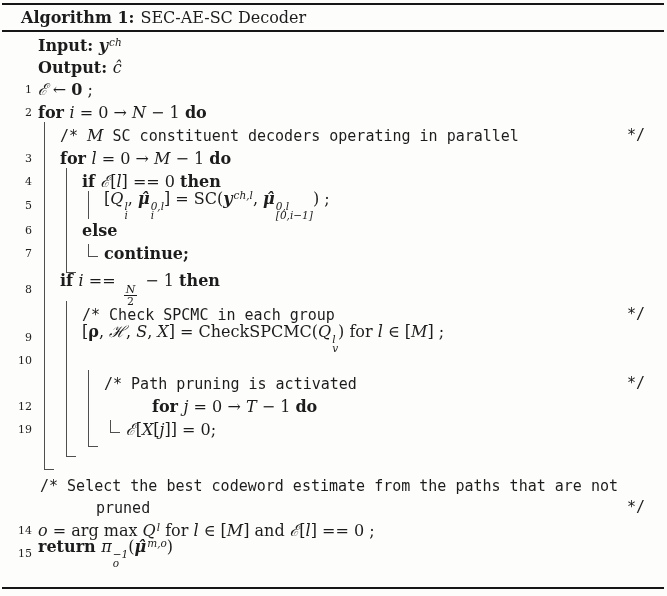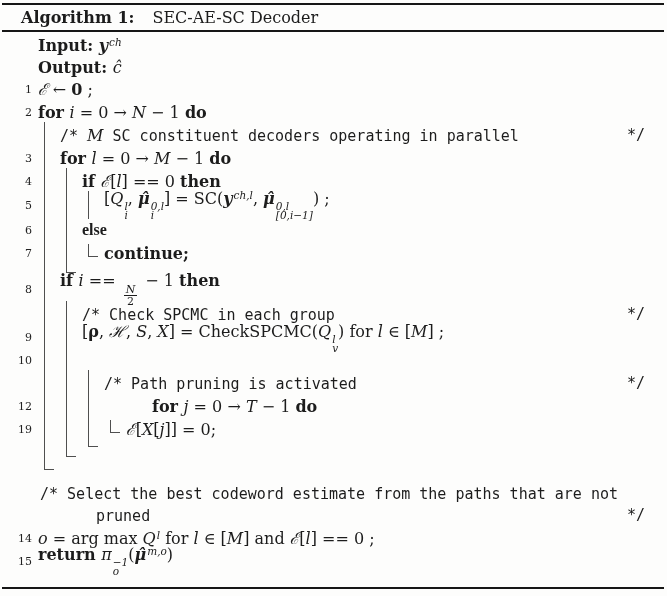--- a/index.html
+++ b/index.html
@@ -10,21 +10,21 @@
     position:relative; width:667px; height:596px; background:var(--bg);
     font-family:"DejaVu Serif","Liberation Serif",serif;
     color:var(--text); font-size:16px; overflow:hidden; box-sizing:border-box;
   }
   .rule{position:absolute;left:2px;right:3px;background:var(--rule);}
   .rule-top{top:3px;height:1.5px;}
   .rule-mid{top:30px;height:2px;}
   .rule-bottom{top:587px;height:2px;}
   .header{
     position:absolute;left:2px;right:3px;top:5px;height:25px;
-    display:flex;align-items:center;padding-left:19px;gap:12px;
+    display:flex;align-items:center;padding-left:19px;
   }
   .header .hl{font-weight:700;}
   .header .ht{margin-left:6px;}
   .algo-body{position:absolute;left:0;right:0;top:34px;}
   .row{position:relative;}
   .num{
     position:absolute;left:2px;width:30px;text-align:right;
     font-size:11px;top:50%;transform:translateY(-50%);color:#222;
   }
   .bar{position:absolute;top:-1px;bottom:-1px;width:1px;background:var(--bar);}
@@ -115,21 +115,21 @@
             <span>i</span>
           </span><span class="rm">] = SC(</span><span class="bi">y</span><span class="sp">ch,l</span><span class="rm">, </span><span class="bi">μ̂</span><span class="ss">
             <span>0,l</span>
             <span>[0,i−1]</span>
           </span><span class="rm">) ;</span></span>
       </div>
       <div class="row" style="height: 23px;">
         <span class="bar" style="left: 44px;"></span>
         <span class="bar" style="left: 66px;"></span>
         <span class="num">6</span>
-        <span class="content" style="left: 82px; font-family: Liberation Serif, serif;"><span class="kw">else</span></span>
+        <span class="content" style="left: 82px;"><span class="kw">else</span></span>
       </div>
       <div class="row" style="height: 23px;">
         <span class="bar" style="left: 44px;"></span>
         <span class="bar" style="left: 66px;"></span>
         <span class="corner" style="left: 88px; top: 3px; height: 12px;"></span>
         <span class="num">7</span>
         <span class="content" style="left: 104px; font-weight: bold;"><span class="rm">continue;</span></span>
       </div>
       <div class="row" style="height: 12px;">
         <span class="bar" style="left: 44px;"></span>
@@ -190,21 +190,21 @@
         <span class="bar" style="left: 66px;"></span>
         <span class="corner" style="left: 88px; top: -1px; height: 7px;"></span>
       </div>
       <div class="row" style="height: 10px;">
         <span class="bar" style="left: 44px;"></span>
         <span class="corner" style="left: 66px; top: -1px; height: 7px;"></span>
       </div>
       <div class="row" style="height: 13px;">
         <span class="corner" style="left: 44px; top: -1px; height: 10px;"></span>
       </div>
-      <div class="row" style="height: 23px; margin-top: 8px;">
+      <div class="row" style="height: 23px;">
         <span class="content" style="left: 40px;"><span class="tt">/* Select the best codeword estimate from the paths that are not</span></span>
       </div>
       <div class="row" style="height: 22px;">
         <span class="content" style="left: 96px;"><span class="tt">pruned</span></span>
         <span class="right-marker">*/</span>
       </div>
       <div class="row" style="height: 23px;">
         <span class="num">14</span>
         <span class="content" style="left: 38px;"><span class="it">o</span><span class="rm"> = arg max </span><span class="it">Q</span><span class="sp">l</span><span class="rm"> for </span><span class="it">l</span><span class="rm"> ∈ [</span><span class="it">M</span><span class="rm">] and </span><span class="cal">ℰ</span><span class="rm">[</span><span class="it">l</span><span class="rm">] == 0 ;</span></span>
       </div>

